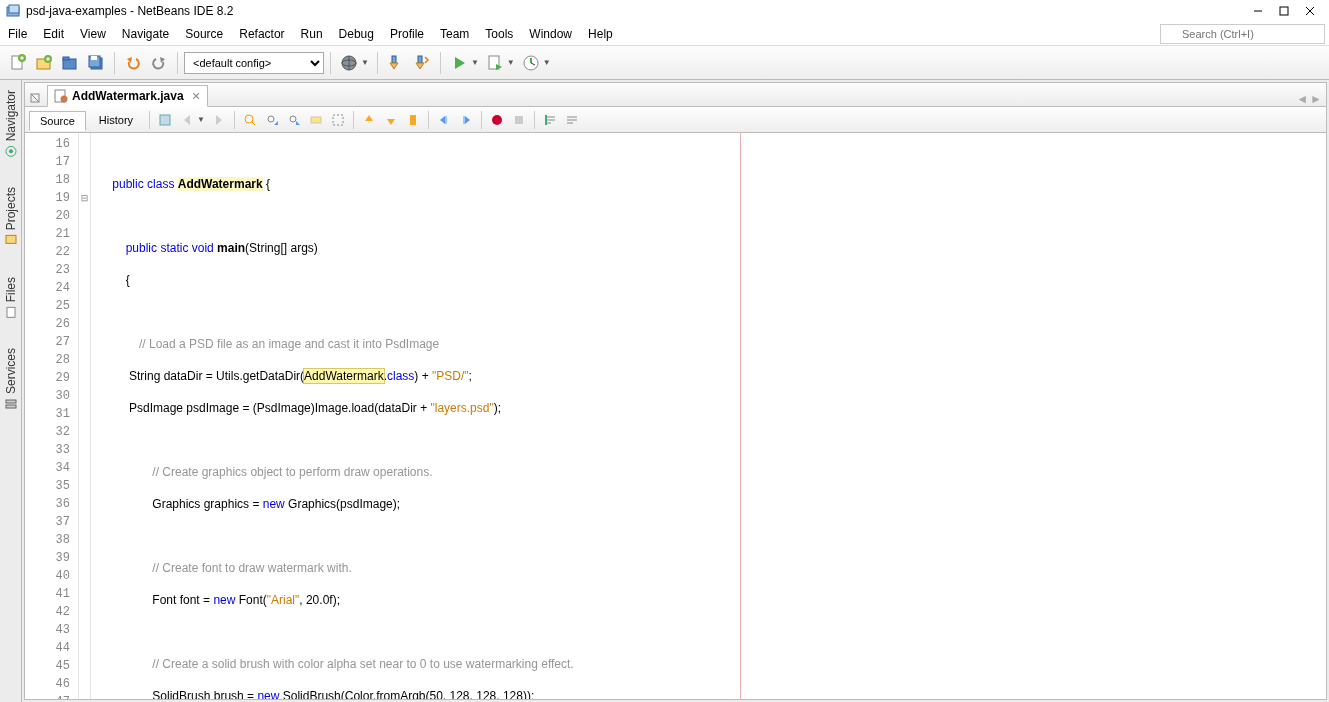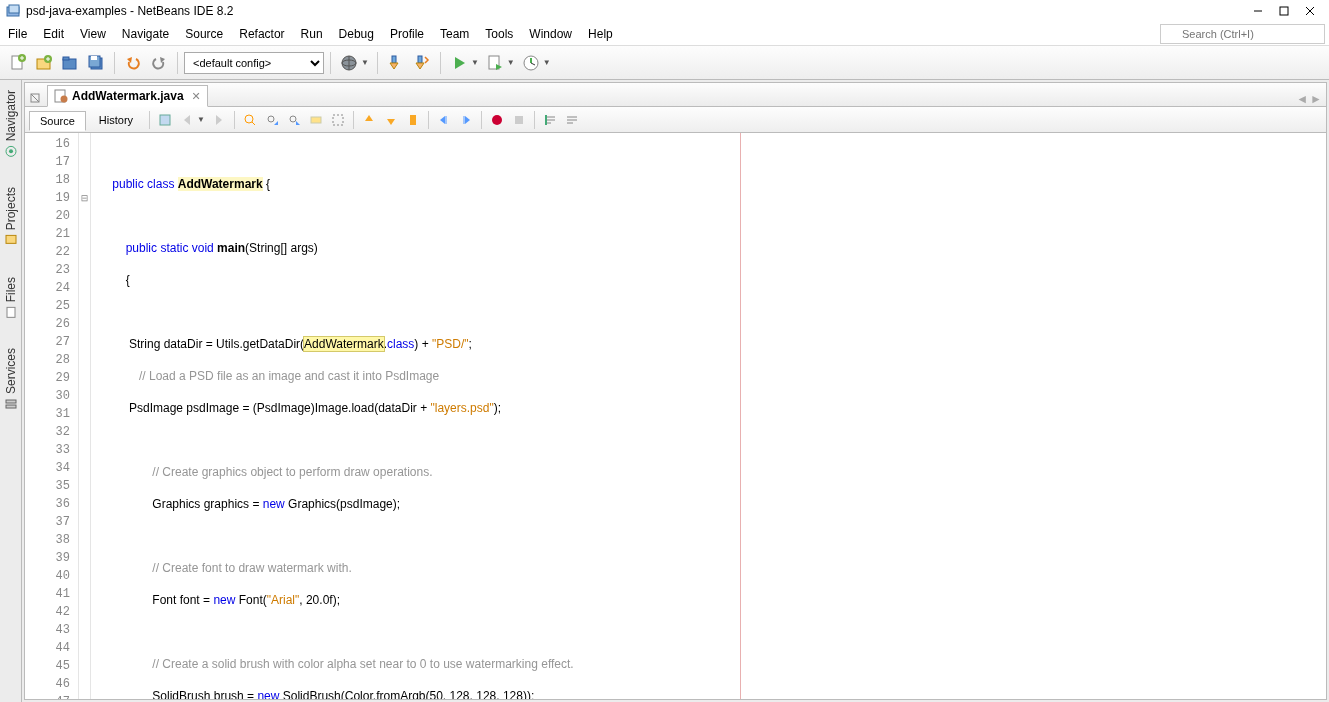--- a/index.html
+++ b/index.html
@@ -422,22 +422,22 @@
           <div class="fg"></div>
           <div class="fg"></div>
         </div>
       <div class="code-lines">
         <div class="margin-line"></div>
 <div class="line"><span>    </span><span class="kw">public</span><span> </span><span class="kw">class</span><span> </span><span class="hl bold">AddWatermark</span><span> {</span></div>
 <div class="line"></div>
 <div class="line"><span>        </span><span class="kw">public</span><span> </span><span class="kw">static</span><span> </span><span class="kw">void</span><span> </span><span class="bold ital">main</span><span>(String[] args)</span></div>
 <div class="line">        {</div>
 <div class="line"></div>
+<div class="line"><span>            </span><span class="cmt">// Load a PSD file as an image and cast it into PsdImage</span></div>
 <div class="line"><span>         String dataDir = Utils.</span><span class="ital">getDataDir</span><span>(</span><span class="hlbox">AddWatermark</span><span>.</span><span class="kw">class</span><span>) + </span><span class="str">"PSD/"</span><span>;</span></div>
-<div class="line"><span>            </span><span class="cmt">// Load a PSD file as an image and cast it into PsdImage</span></div>
 <div class="line"><span>         PsdImage psdImage = (PsdImage)Image.</span><span class="ital">load</span><span>(dataDir + </span><span class="str">"layers.psd"</span><span>);</span></div>
 <div class="line"></div>
 <div class="line"><span>                </span><span class="cmt">// Create graphics object to perform draw operations.</span></div>
 <div class="line"><span>                Graphics graphics = </span><span class="kw">new</span><span> Graphics(psdImage);</span></div>
 <div class="line"></div>
 <div class="line"><span>                </span><span class="cmt">// Create font to draw watermark with.</span></div>
 <div class="line"><span>                Font font = </span><span class="kw">new</span><span> Font(</span><span class="str">"Arial"</span><span>, 20.0f);</span></div>
 <div class="line"></div>
 <div class="line"><span>                </span><span class="cmt">// Create a solid brush with color alpha set near to 0 to use watermarking effect.</span></div>
 <div class="line"><span>                SolidBrush brush = </span><span class="kw">new</span><span> SolidBrush(Color.</span><span class="ital">fromArgb</span><span>(50, 128, 128, 128));</span></div>

